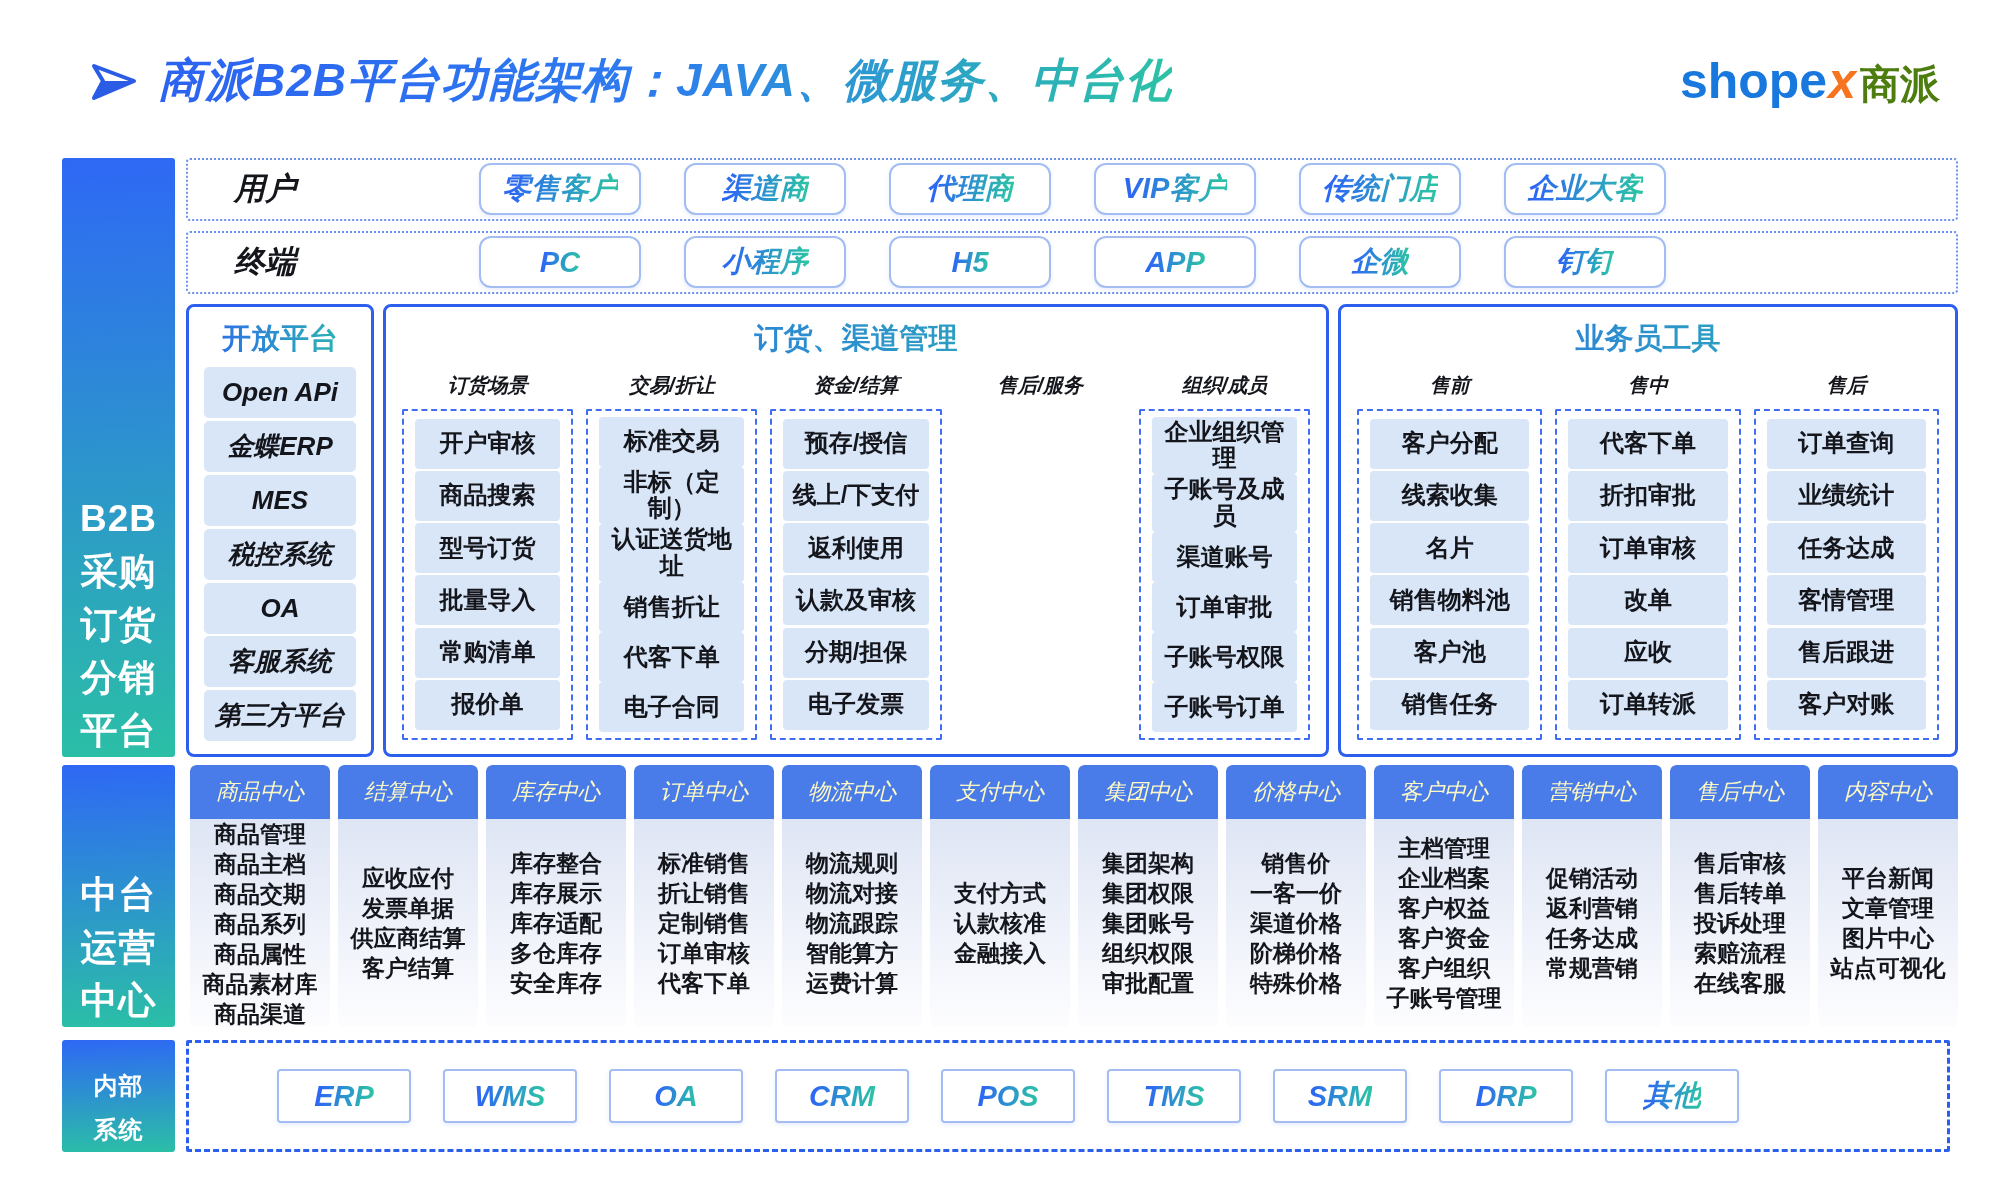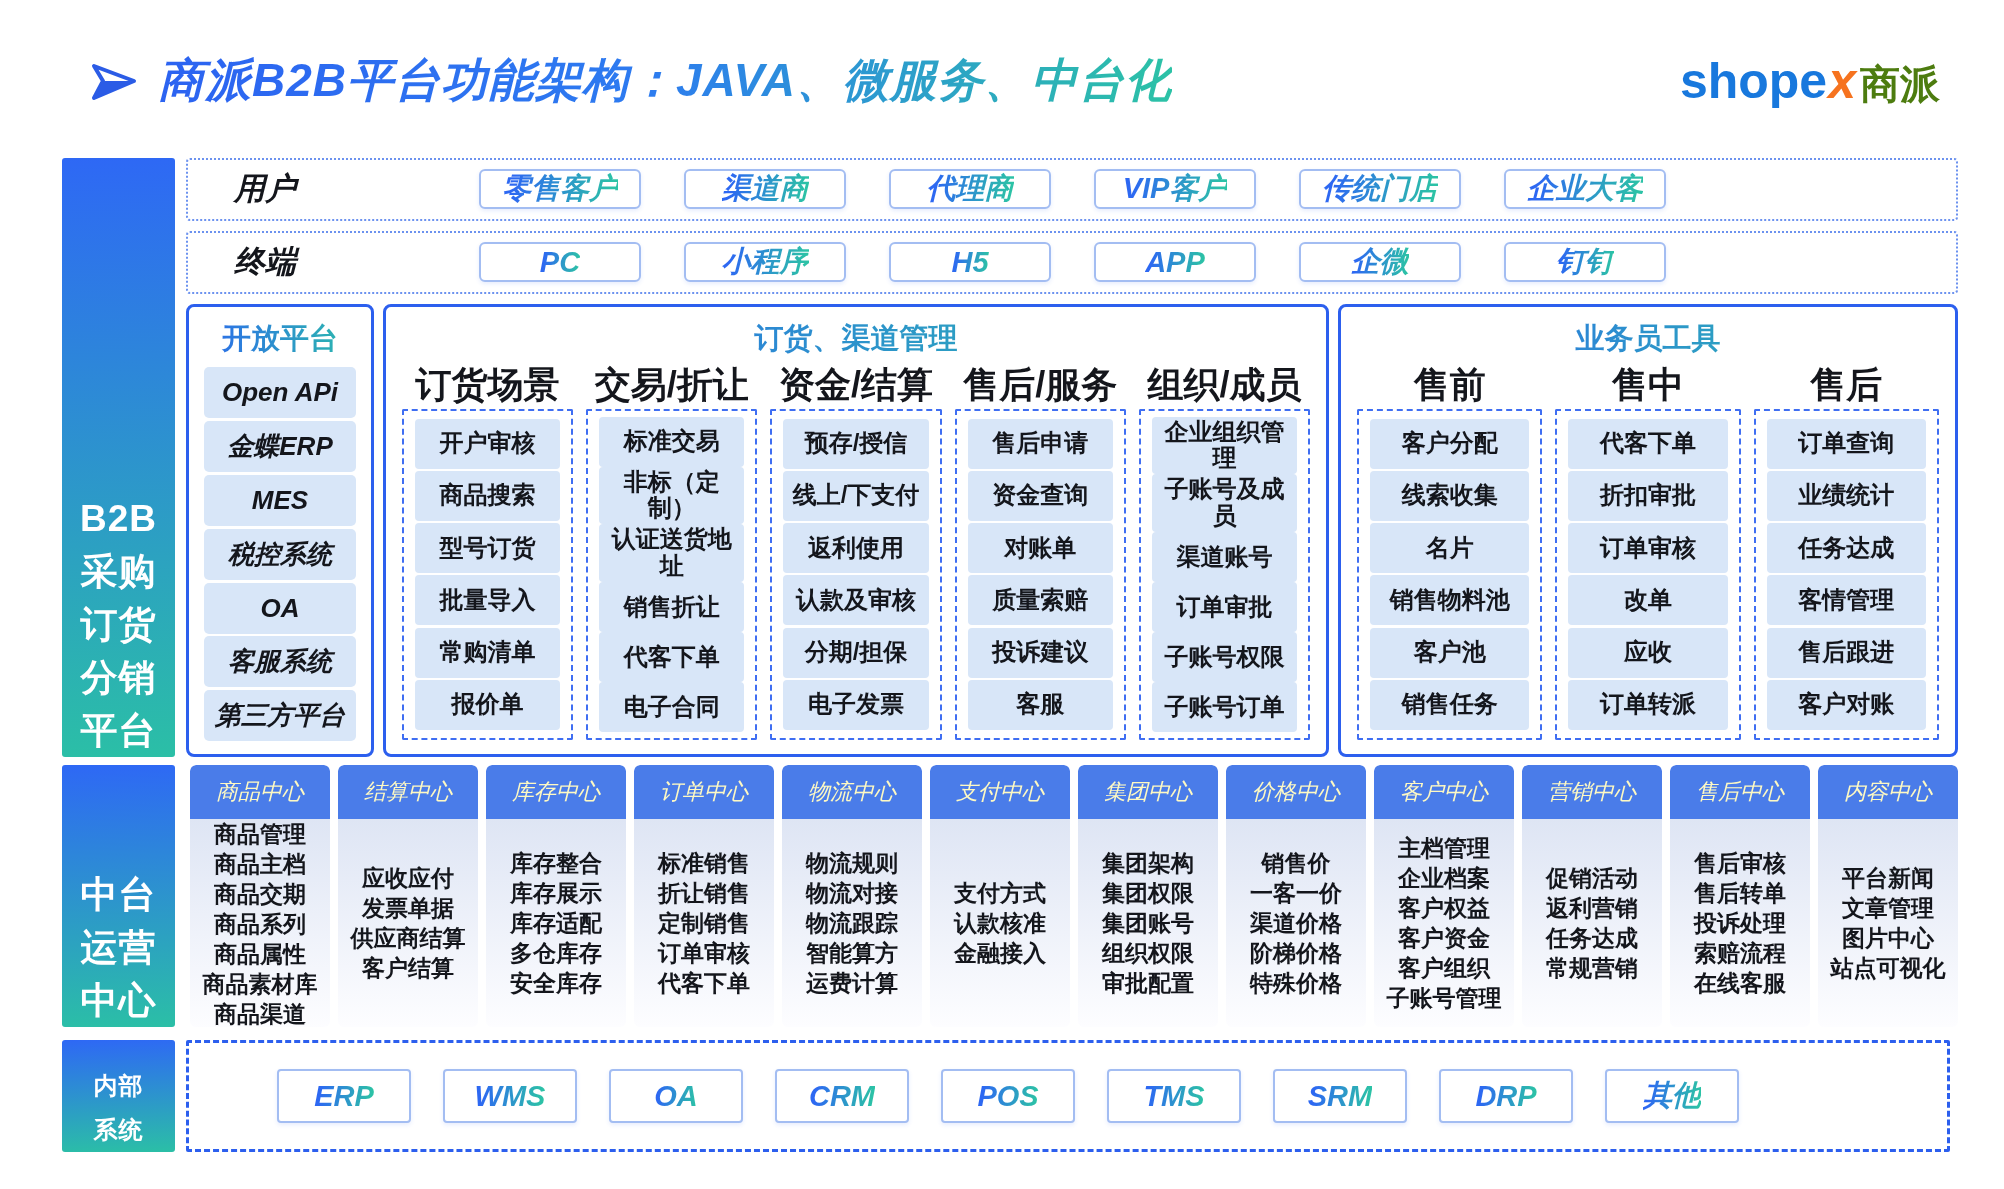--- a/index.html
+++ b/index.html
@@ -26,43 +26,43 @@
     display:flex;flex-direction:column;justify-content:flex-end;align-items:center;}
   .side div{color:#ffffff;font-weight:bold;font-size:37px;line-height:53px;letter-spacing:1px;}
 
   
   .band-top{position:absolute;top:158px;left:62px;right:46px;height:599px;display:flex;gap:11px;}
   .top-content{flex:1;display:flex;flex-direction:column;gap:10px;}
   .strip{height:80px;border:2px dotted #6c92ef;border-radius:4px;background:#fff;
     display:flex;align-items:center;}
   .strip-label{width:205px;padding-left:46px;font-size:31px;font-weight:bold;font-style:italic;color:var(--dark);}
   .strip-btns{display:flex;gap:43px;align-items:center;padding-left:40px;}
-  .btn{min-width:162px;height:40px;padding:0 14px;box-sizing:border-box;background:#fff;
-    border:2px solid var(--btn-border);border-radius:6px;
+  .btn{min-width:162px;height:52px;padding:0 14px;box-sizing:border-box;background:#fff;
+    border:2px solid var(--btn-border);border-radius:12px;
     display:flex;align-items:center;justify-content:center;
     box-shadow:0 2px 4px rgba(60,110,240,.12);}
   .btn span{font-size:29px;font-weight:bold;font-style:italic;
     background:linear-gradient(95deg,#2d68f2 10%,var(--teal) 95%);
     -webkit-background-clip:text;background-clip:text;color:transparent;}
 
   .main-boxes{flex:1;display:flex;gap:9px;}
   .box{border:3px solid var(--solid-border);border-radius:8px;background:#fff;box-sizing:border-box;
     display:flex;flex-direction:column;}
   .box h3{font-size:29px;font-weight:bold;text-align:center;margin:12px 0 4px;}
   .box-open{width:188px;flex:0 0 188px;}
   .box-order{flex:1;}
   .box-sales{width:620px;flex:0 0 620px;}
   .open-items{flex:1;display:flex;flex-direction:column;justify-content:space-evenly;padding:2px 15px 10px;}
   .open-cell{height:51px;background:var(--cell);border-radius:5px;
     display:flex;align-items:center;justify-content:center;
     font-size:26px;font-weight:bold;font-style:italic;color:var(--dark);}
   .cols{flex:1;display:flex;gap:13px;padding:0 16px 14px;}
   .fcol{flex:1;display:flex;flex-direction:column;}
   .fcol-header{height:46px;display:flex;align-items:center;justify-content:center;
-    font-size:36px;font-weight:bold;color:var(--dark);}
+    font-size:20px;font-weight:bold;font-style:italic;color:var(--dark);}
   .dashed{flex:1;border:2px dashed #3f6ef2;border-radius:2px;
     display:flex;flex-direction:column;justify-content:space-evenly;padding:6px 11px;}
   .cell{background:var(--cell);border-radius:4px;min-height:46px;
     display:flex;align-items:center;justify-content:center;
     font-size:24px;font-weight:bold;line-height:1.12;text-align:center;
     color:var(--dark);padding:2px 4px;}
 
   
   .band-mid{position:absolute;top:765px;left:62px;right:46px;height:262px;display:flex;gap:15px;}
   .centers{flex:1;display:flex;gap:8px;}
@@ -205,28 +205,20 @@
                   <div class="cell">预存/授信</div>
                   <div class="cell">线上/下支付</div>
                   <div class="cell">返利使用</div>
                   <div class="cell">认款及审核</div>
                   <div class="cell">分期/担保</div>
                   <div class="cell">电子发票</div>
                 </div>
               </div>
               <div class="fcol">
                 <div class="fcol-header">售后/服务</div>
-                <div class="dashed">
-                  <div class="cell">售后申请</div>
-                  <div class="cell">资金查询</div>
-                  <div class="cell">对账单</div>
-                  <div class="cell">质量索赔</div>
-                  <div class="cell">投诉建议</div>
-                  <div class="cell">客服</div>
-                </div>
               </div>
               <div class="fcol">
                 <div class="fcol-header">组织/成员</div>
                 <div class="dashed">
                   <div class="cell">企业组织管理</div>
                   <div class="cell">子账号及成员</div>
                   <div class="cell">渠道账号</div>
                   <div class="cell">订单审批</div>
                   <div class="cell">子账号权限</div>
                   <div class="cell">子账号订单</div>

